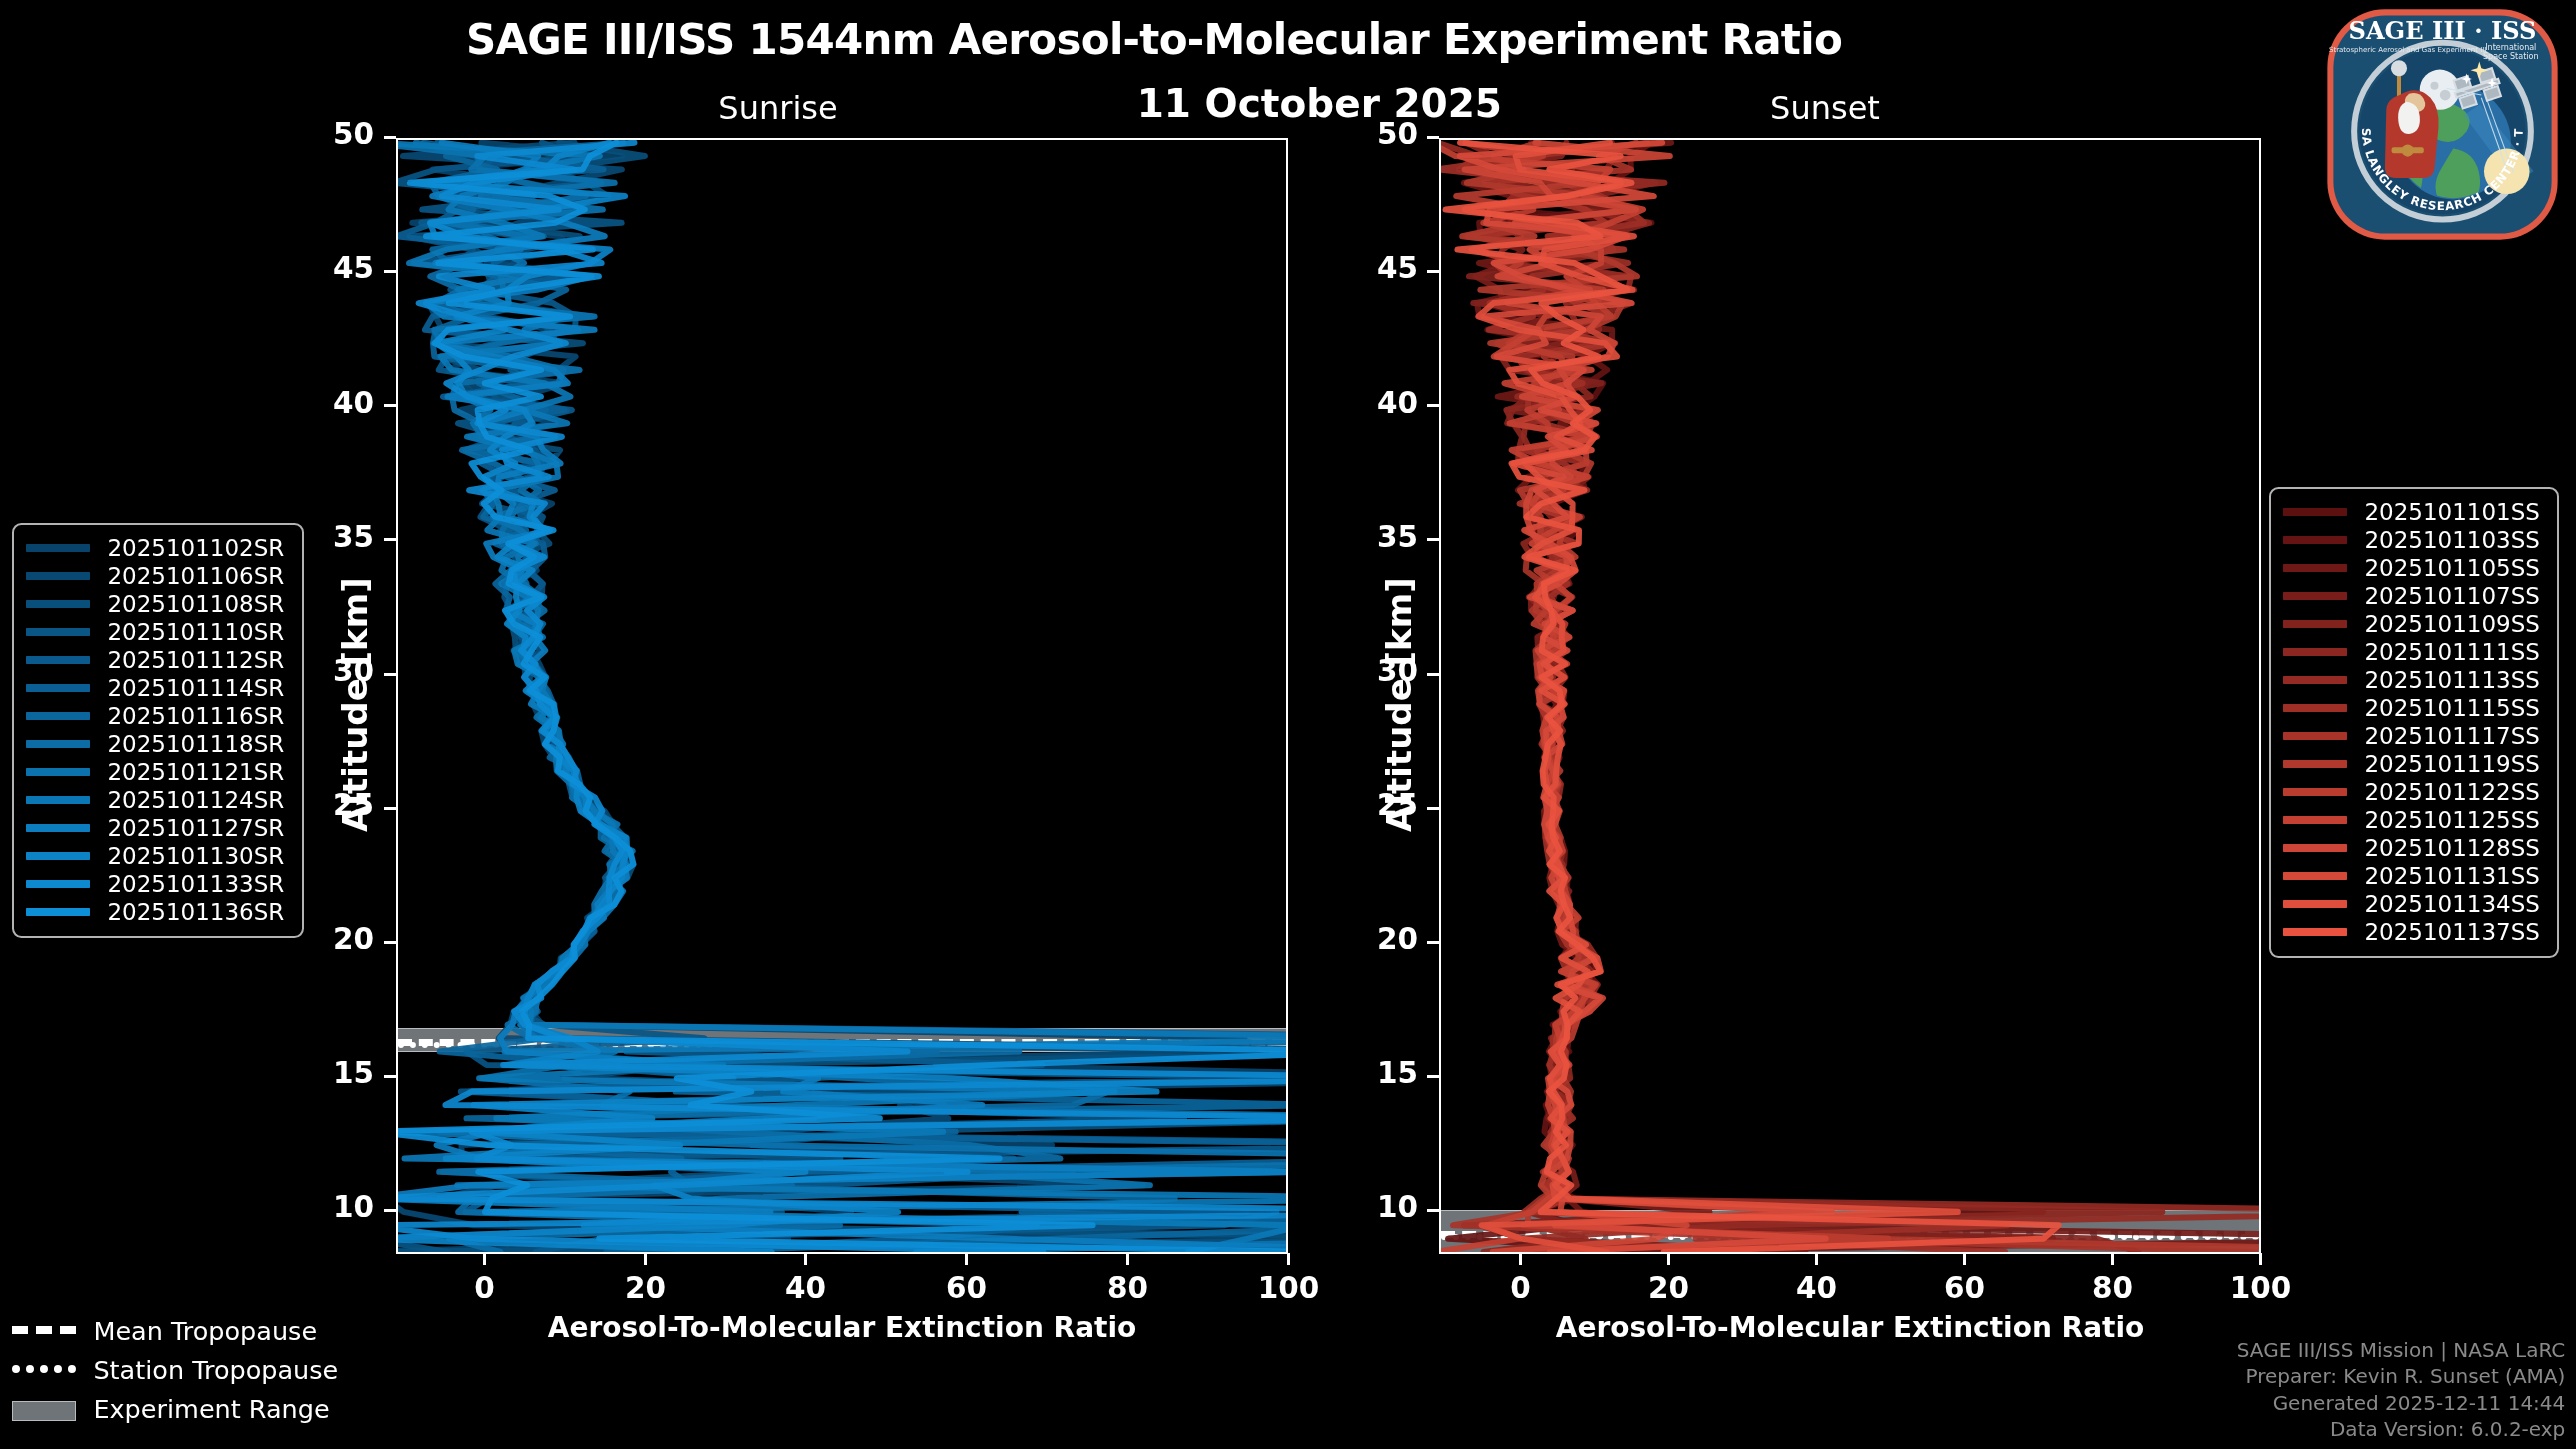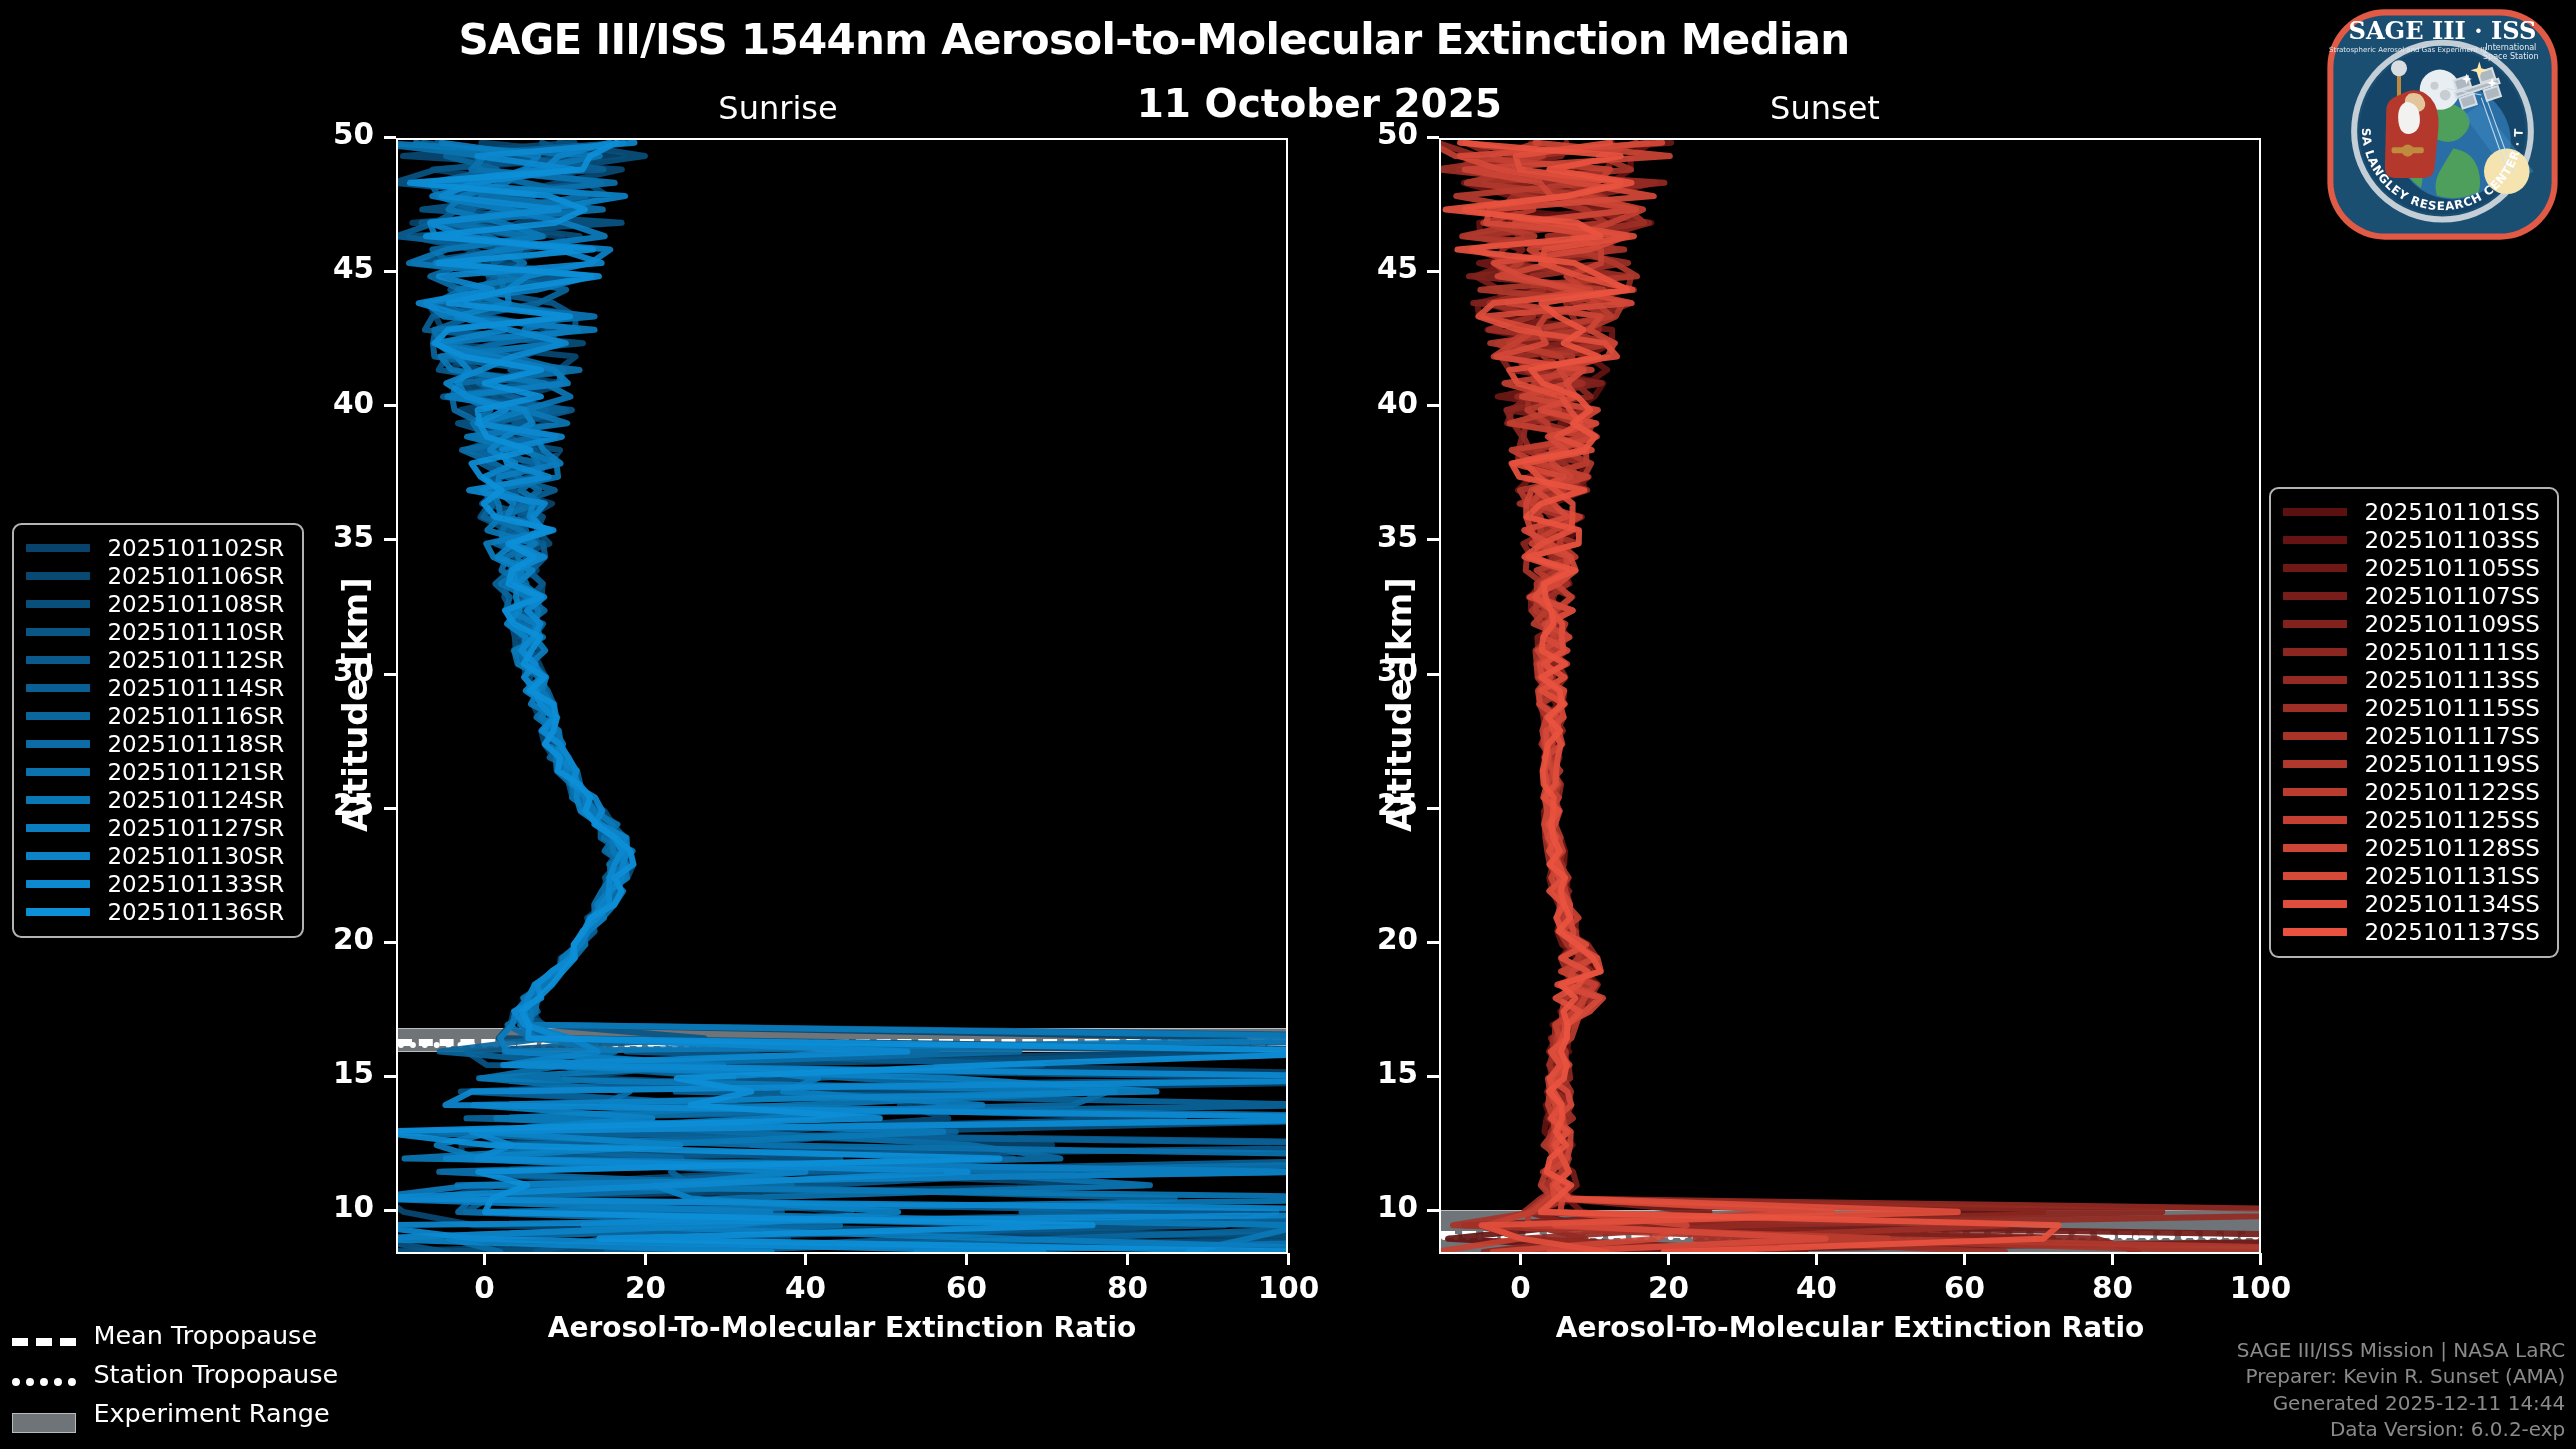--- a/index.html
+++ b/index.html
@@ -64,39 +64,39 @@
     background:#000;padding:9.4px 17.4px 9.4px 12px;}
   .legend-row{display:flex;align-items:center;height:28px;}
   .legend-swatch{width:64px;height:8px;margin-right:17.4px;flex:0 0 auto;border-radius:0.7px;}
   .legend-text{font-size:23px;color:#fff;white-space:nowrap;letter-spacing:0px;}
 
   #legend-left{left:12px;top:523px;}
   #legend-right{left:2269px;top:487px;}
 
   
   #legend-tropo{position:absolute;left:12px;top:1311px;}
-  #legend-tropo .legend-row{height:39px;align-items:flex-end;}
+  #legend-tropo .legend-row{height:39px;}
   .tl-swatch{width:64px;height:14.8px;margin-right:17.4px;flex:0 0 auto;position:relative;}
   .tl-dash{border-top:8.7px dashed #fff;position:absolute;top:2.7px;left:0;width:100%;}
   .tl-dot{border-top:8px dotted #fff;position:absolute;top:3.4px;left:0;width:100%;}
   .tl-band{position:absolute;top:0px;left:0;width:100%;height:20px;
     background:#6f7479;border:1.3px solid #b9bcbf;box-sizing:border-box;}
   #legend-tropo .legend-text{font-size:25.5px;}
 
   
   #credits{position:absolute;right:10.7px;bottom:6.7px;text-align:right;
     color:#8a8a8a;font-size:20px;line-height:1.32;}
 
   
   #mission-logo{position:absolute;left:2322px;top:4px;width:241px;height:241px;}
 </style>
 </head>
 <body>
 
-<div class="abs" id="main-title">SAGE III/ISS 1544nm Aerosol-to-Molecular Extinction Median</div>
+<div class="abs" id="main-title">SAGE III/ISS 1544nm Aerosol-to-Molecular Experiment Ratio</div>
 <div class="abs" id="date-title">11 October 2025</div>
 <div class="abs panel-title" id="sunrise-title">Sunrise</div>
 <div class="abs panel-title" id="sunset-title">Sunset</div>
 
 <div class="panel" id="panel-left">
   <div class="plot-frame" id="frame-left">
     <div class="tropo-band" id="band-left" style="top: 888px; height: 21.5px;"></div>
     <div class="tropo-mean" id="mean-left" style="top: 899px;"></div>
     <div class="tropo-median" id="median-left" style="top: 902px;"></div>
     <svg class="series-svg" id="svg-left" preserveAspectRatio="none" viewBox="0 0 1330 1663">

